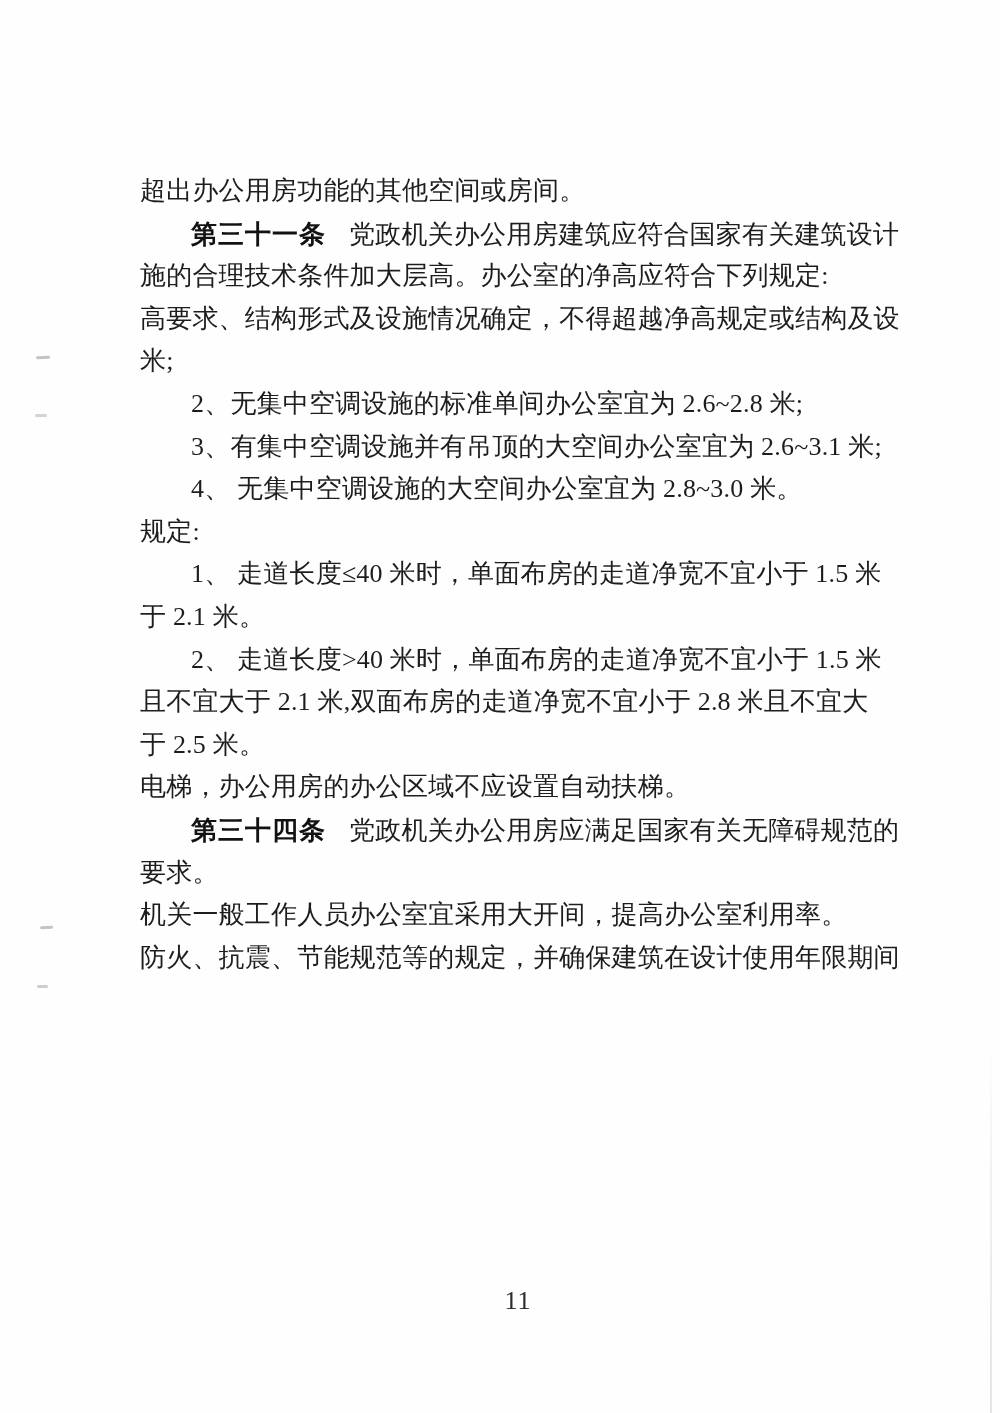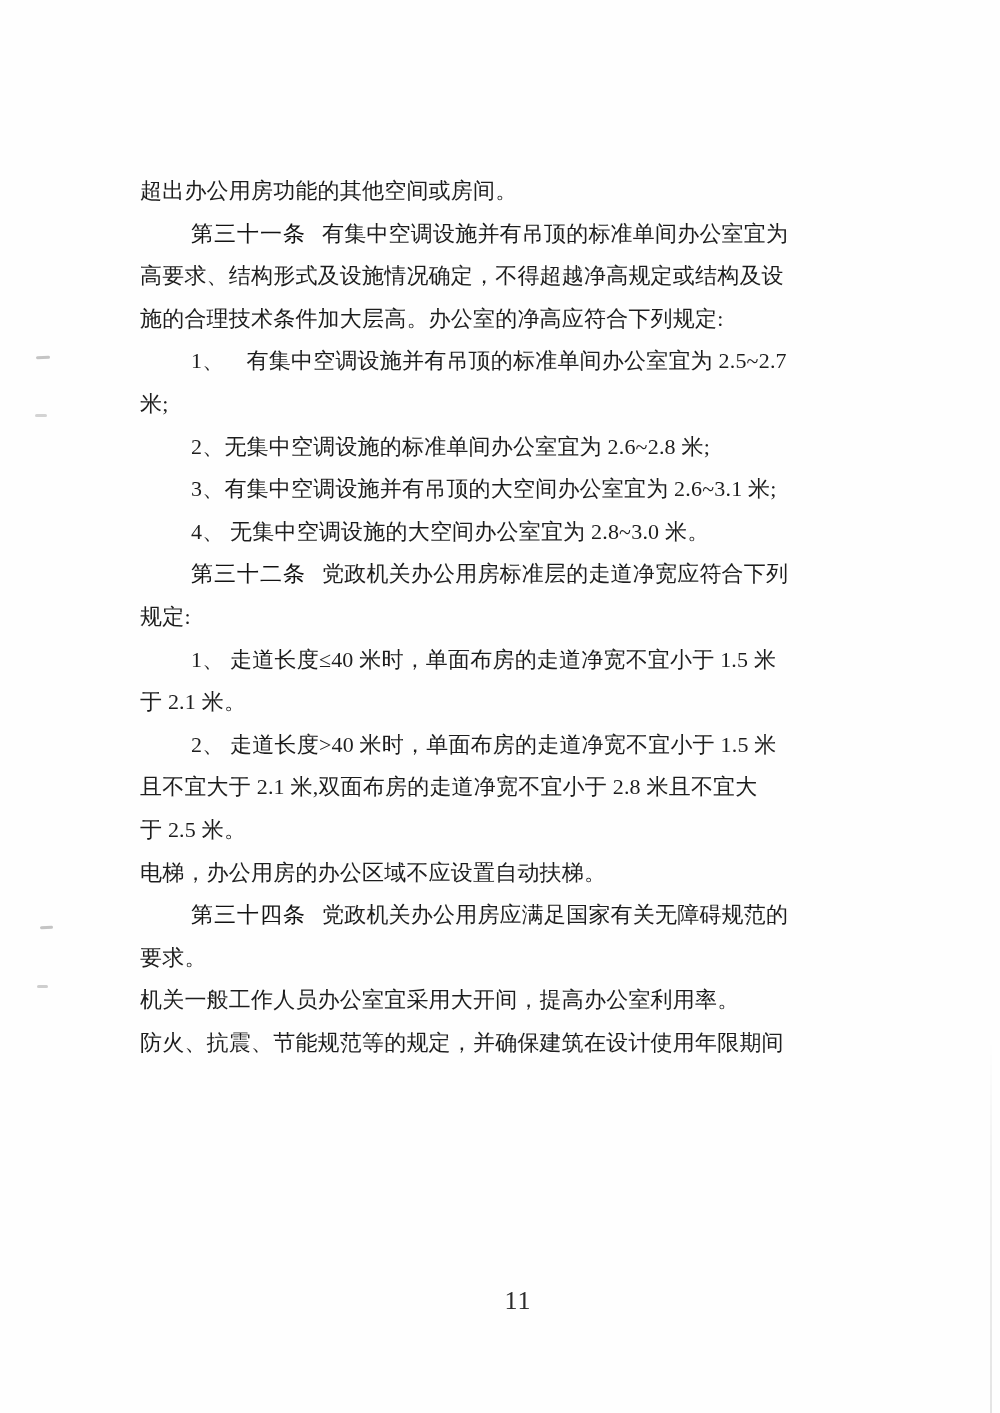--- a/index.html
+++ b/index.html
@@ -21,33 +21,33 @@
   }
   .text-block {
     position: absolute;
     left: 140px;
     top: 170px;
     width: 748px;
   }
   .line {
     height: 42.6px;
     line-height: 42.6px;
-    font-size: 22px;
+    font-size: 26px;
     color: #1d1d1d;
     white-space: nowrap;
     letter-spacing: 0.2px;
   }
   .indent {
     padding-left: 51px;
   }
   .term {
-    font-weight: 400;
+    font-weight: 700;
     font-family: "Liberation Sans", "DejaVu Sans", sans-serif;
     color: #121212;
-    margin-right: 16px;
+    margin-right: 23px;
     letter-spacing: 1px;
   }
   .term:empty {
     display: none;
     margin: 0;
   }
   .page-number {
     position: absolute;
     top: 1286px;
     left: 0;
@@ -79,29 +79,27 @@
     filter: blur(0.6px);
   }
 </style>
 </head>
 <body>
 
 <div class="page">
 
   <div class="text-block">
     <div class="line"><span>超出办公用房功能的其他空间或房间。</span></div>
-    <div class="line indent"><span class="term">第三十一条</span><span>有集中空调设施并有吊顶的标准单间办公室宜为</span></div>
+    <div class="line indent"><span class="term">第三十一条</span><span>党政机关办公用房建筑应符合国家有关建筑设计</span></div>
+    <div class="line"><span>施的合理技术条件加大层高。办公室的净高应符合下列规定:</span></div>
     <div class="line"><span>高要求、结构形式及设施情况确定，不得超越净高规定或结构及设</span></div>
-    <div class="line"><span>施的合理技术条件加大层高。办公室的净高应符合下列规定:</span></div>
-    <div class="line indent"><span>1、　有集中空调设施并有吊顶的标准单间办公室宜为 2.5~2.7</span></div>
     <div class="line"><span>米;</span></div>
     <div class="line indent"><span>2、无集中空调设施的标准单间办公室宜为 2.6~2.8 米;</span></div>
     <div class="line indent"><span>3、有集中空调设施并有吊顶的大空间办公室宜为 2.6~3.1 米;</span></div>
     <div class="line indent"><span>4、 无集中空调设施的大空间办公室宜为 2.8~3.0 米。</span></div>
-    <div class="line indent"><span class="term">第三十二条</span><span>党政机关办公用房标准层的走道净宽应符合下列</span></div>
     <div class="line"><span>规定:</span></div>
     <div class="line indent"><span>1、 走道长度≤40 米时，单面布房的走道净宽不宜小于 1.5 米</span></div>
     <div class="line"><span>于 2.1 米。</span></div>
     <div class="line indent"><span>2、 走道长度&gt;40 米时，单面布房的走道净宽不宜小于 1.5 米</span></div>
     <div class="line"><span>且不宜大于 2.1 米,双面布房的走道净宽不宜小于 2.8 米且不宜大</span></div>
     <div class="line"><span>于 2.5 米。</span></div>
     <div class="line"><span>电梯，办公用房的办公区域不应设置自动扶梯。</span></div>
     <div class="line indent"><span class="term">第三十四条</span><span>党政机关办公用房应满足国家有关无障碍规范的</span></div>
     <div class="line"><span>要求。</span></div>
     <div class="line"><span>机关一般工作人员办公室宜采用大开间，提高办公室利用率。</span></div>

